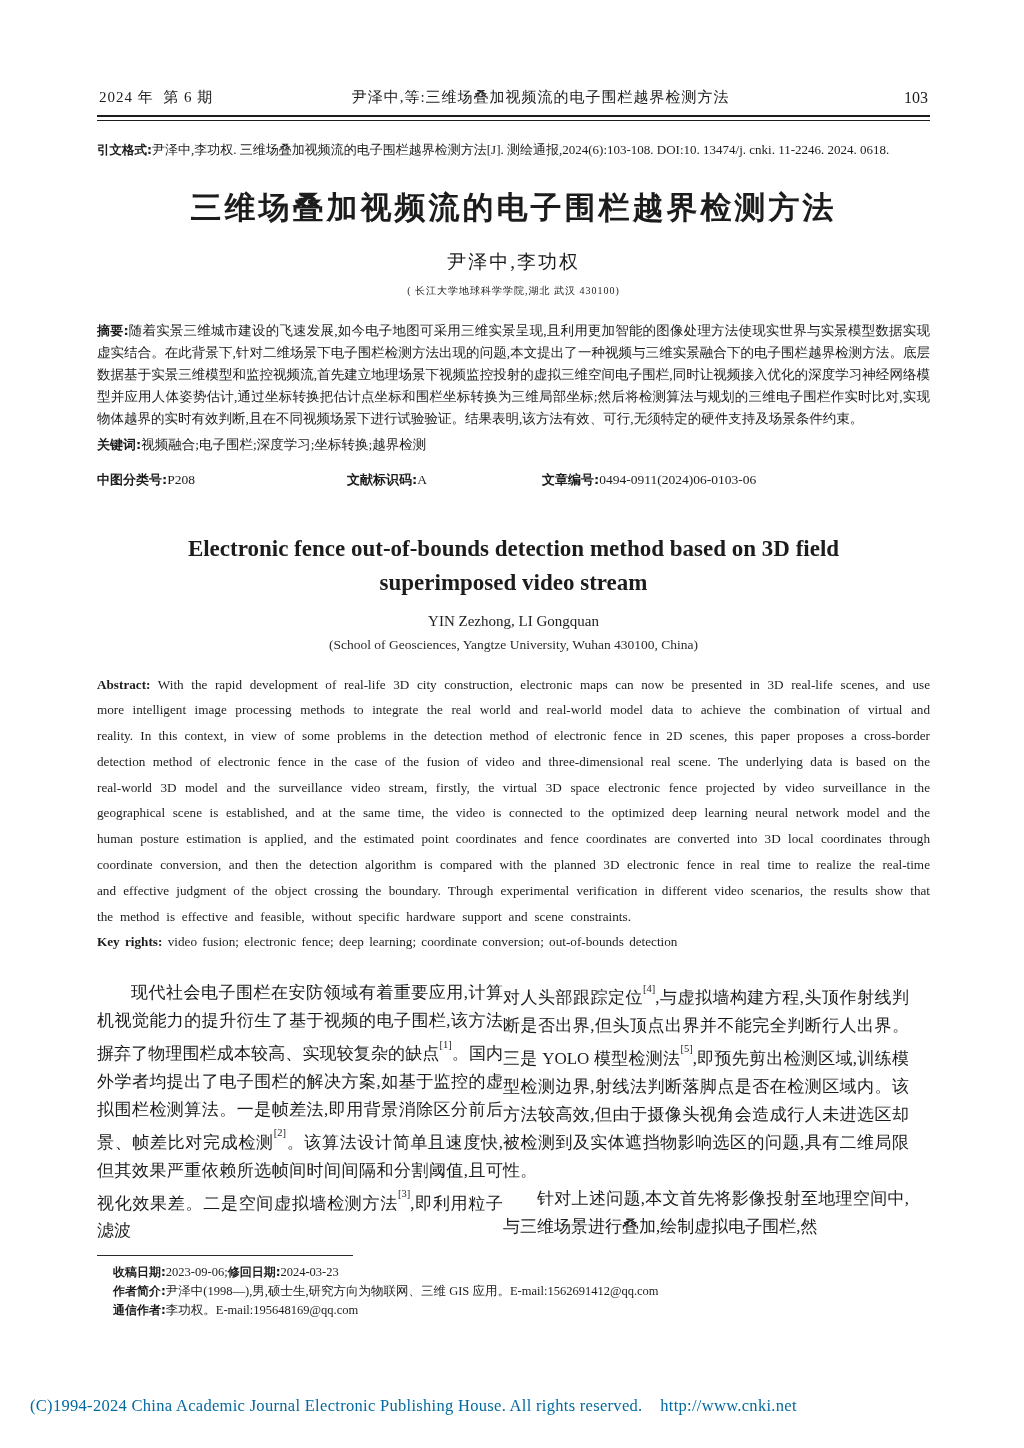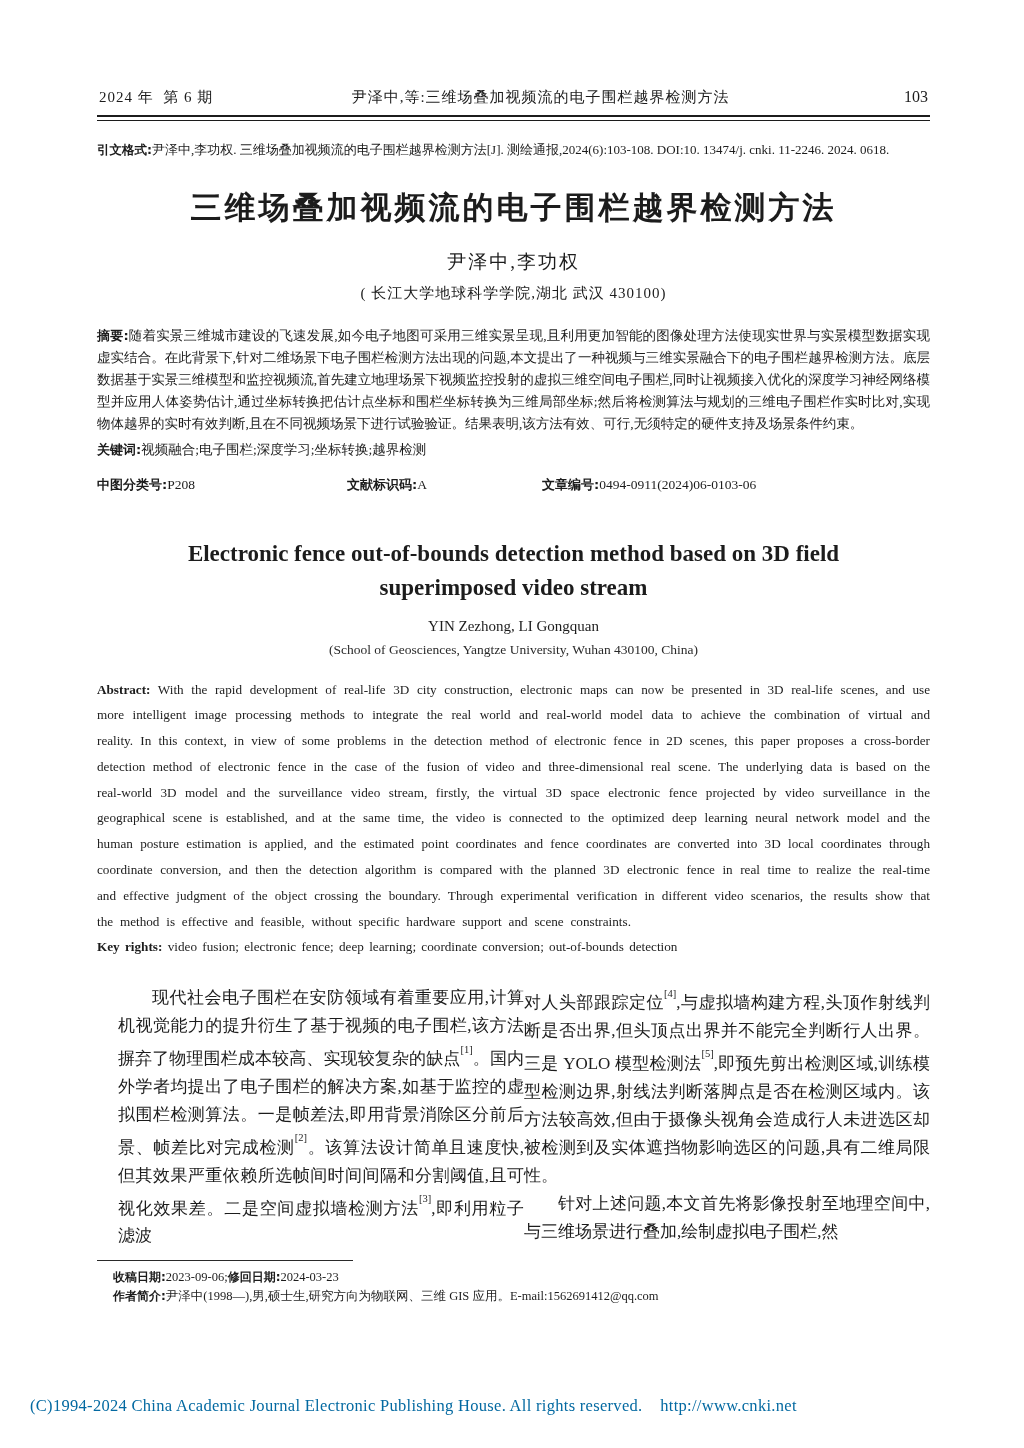--- a/index.html
+++ b/index.html
@@ -11,21 +11,21 @@
     color: #1c1c1c;
     overflow: hidden;
   }
   .page {
     width: 1024px; height: 1448px;
     padding: 88px 94px 0 97px;
     position: relative;
   }
   
   .run-head {
-    display: flex; align-items: flex-start;
+    display: flex; align-items: center;
     font-size: 15px;
     padding: 0 2px 8px 2px;
   }
   .run-head .issue { white-space: pre; letter-spacing: 1px; }
   .run-head .rtitle { flex: 1; text-align: center; letter-spacing: 1px; }
   .run-head .pageno { width: 60px; text-align: right; font-size: 16px; }
   .head-rule-thick { border-top: 2px solid #1c1c1c; }
   .head-rule-thin { border-top: 1px solid #1c1c1c; margin-top: 3px; }
   
   .citation {
@@ -38,21 +38,21 @@
   
   .title-cn {
     margin-top: 25px;
     text-align: center;
     font-family: "DejaVu Sans", sans-serif;
     font-weight: bold;
     font-size: 31px;
     letter-spacing: 3px;
   }
   .authors-cn { margin-top: 20px; text-align: center; font-size: 19px; letter-spacing: 2px; }
-  .affil-cn   { margin-top: 9px;  text-align: center; font-size: 15px; letter-spacing: 1px; }
+  .affil-cn   { margin-top: 9px;  text-align: center; font-size: 10px; letter-spacing: 1px; }
   
   .abs-cn {
     margin-top: 22px;
     font-size: 13.5px;
     line-height: 22px;
     text-align: justify;
   }
   .abs-cn .lbl, .kw-cn .lbl, .meta-row .lbl {
     font-family: "DejaVu Sans", sans-serif; font-weight: bold; font-size: 13px;
   }
@@ -78,21 +78,21 @@
     line-height: 25.8px;
     text-align: justify;
     word-spacing: 3.5px;
   }
   .abs-en b, .kw-en b { font-size: 13.2px; }
   .kw-en { font-size: 13.2px; line-height: 25.8px; word-spacing: 2px; }
   
   .columns {
     margin-top: 24px;
     display: flex;
-    justify-content: flex-end;
+    justify-content: flex-start;
   }
   .col { width: 406px; font-size: 17px; line-height: 28px; text-align: justify; }
   .col p { text-indent: 2em; }
   .col p.cont { text-indent: 0; }
   sup { font-size: 62%; position: relative; top: -0.45em; letter-spacing: 0; }
   
   .foot-rule { width: 256px; border-top: 1.5px solid #2a2a2a; margin-top: 10px; }
   .footnotes { margin-top: 7px; padding-left: 16px; font-size: 12.5px; line-height: 19px; }
   .footnotes b { font-family: "DejaVu Sans", sans-serif; font-size: 12px; }
   
@@ -152,17 +152,18 @@
     <div class="col">
       <p class="cont"><span>对人头部跟踪定位</span><sup>[4]</sup><span>,与虚拟墙构建方程,头顶作射线判断是否出界,但头顶点出界并不能完全判断行人出界。三是 YOLO 模型检测法</span><sup>[5]</sup><span>,即预先剪出检测区域,训练模型检测边界,射线法判断落脚点是否在检测区域内。该方法较高效,但由于摄像头视角会造成行人未进选区却被检测到及实体遮挡物影响选区的问题,具有二维局限性。</span></p>
       <p>针对上述问题,本文首先将影像投射至地理空间中,与三维场景进行叠加,绘制虚拟电子围栏,然</p>
     </div>
   </div>
 
   <div class="foot-rule"></div>
   <div class="footnotes">
     <div><b>收稿日期:</b><span>2023-09-06;</span><b>修回日期:</b><span>2024-03-23</span></div>
     <div><b>作者简介:</b><span>尹泽中(1998—),男,硕士生,研究方向为物联网、三维 GIS 应用。E-mail:1562691412@qq.com</span></div>
+    <div><b>通信作者:</b><span>李功权。E-mail:195648169@qq.com</span></div>
   </div>
 
   <div class="watermark">(C)1994-2024 China Academic Journal Electronic Publishing House. All rights reserved.    http://www.cnki.net</div>
 
 </div>
 
 </body></html>

